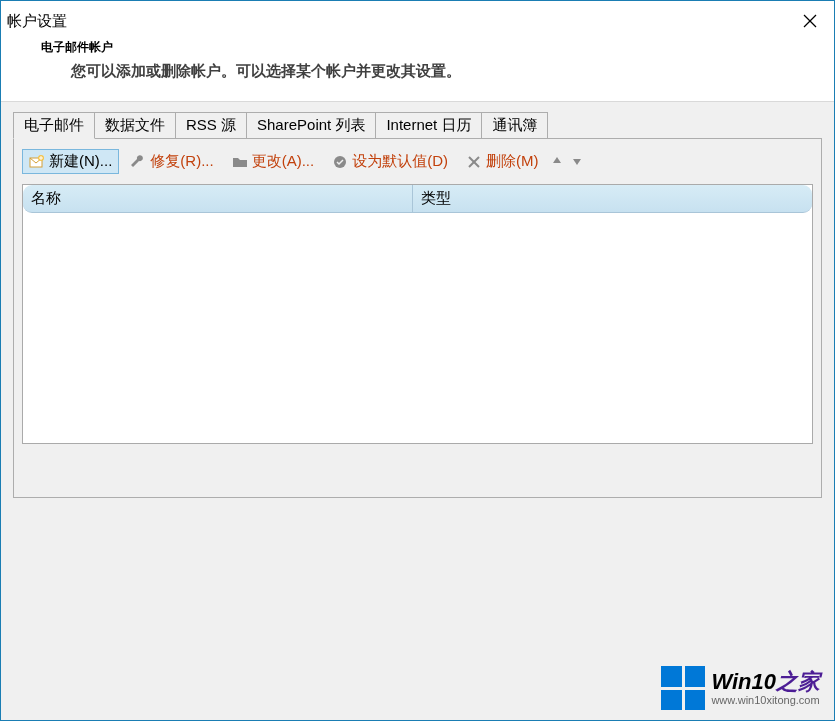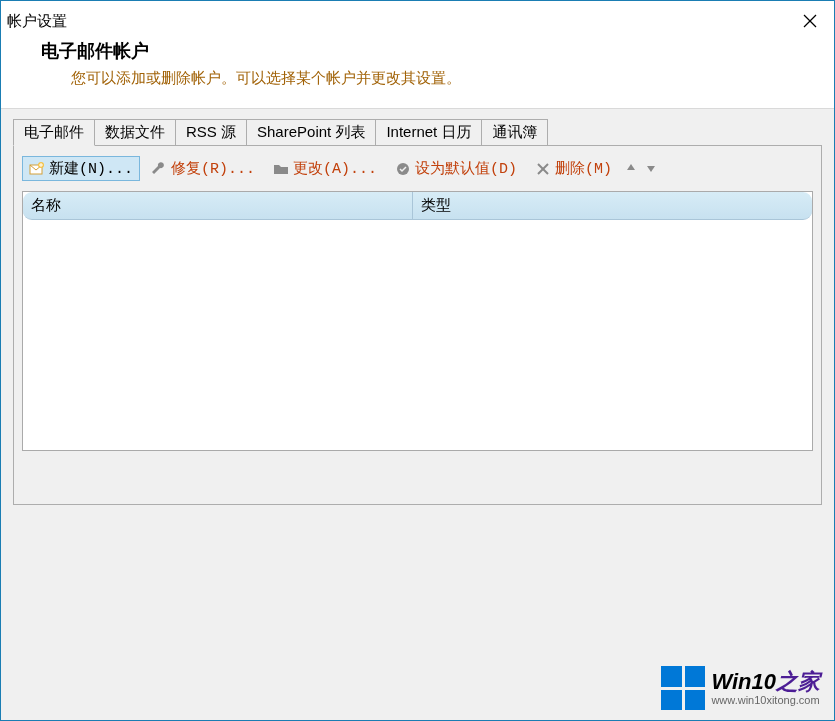--- a/index.html
+++ b/index.html
@@ -5,32 +5,32 @@
     * { box-sizing: border-box; margin: 0; padding: 0; }
     html, body { width: 835px; height: 721px; overflow: hidden; }
     body { font-family: "Microsoft YaHei", SimSun, Arial, sans-serif; font-size: 15px; background: #fff; }
 
     .window { width: 835px; height: 721px; border: 1px solid #1a7db3; background: #fff; display: flex; flex-direction: column; position: relative; }
     .titlebar { height: 28px; display: flex; align-items: center; justify-content: space-between; padding: 12px 6px 0 6px; }
     .titlebar-title { font-size: 15px; }
     .close-btn { width: 36px; height: 24px; display: flex; align-items: center; justify-content: center; cursor: pointer; font-size: 18px; }
 
     .header-area { padding: 10px 30px 20px 40px; }
-    .header-title { font-weight: bold; font-size: 18px; margin-bottom: 6px; }
-    .header-desc { font-size: 15px; margin-left: 30px; color: #a16207; }
+    .header-title { font-weight: bold; font-size: 12px; margin-bottom: 6px; }
+    .header-desc { font-size: 15px; margin-left: 30px; color: #404040; font-weight: bold; }
 
     .body-area { flex: 1; background: #f0f0f0; border-top: 1px solid #d9d9d9; padding: 8px 12px; position: relative; }
 
     .tabs { display: flex; align-items: flex-end; height: 28px; position: relative; z-index: 2; }
     .tab { padding: 3px 10px; border: 1px solid #adadad; background: #f0f0f0; font-size: 15px; cursor: pointer; position: relative; margin-bottom: -1px; margin-right: -1px; white-space: nowrap; font-family: SimSun, "Microsoft YaHei", sans-serif; }
     .tab.active { background: #f0f0f0; border-bottom: 1px solid #f0f0f0; z-index: 3; }
     .tab-panel { border: 1px solid #adadad; background: #f0f0f0; padding: 10px 8px; min-height: 360px; position: relative; z-index: 1; }
 
     .toolbar { display: flex; align-items: center; gap: 4px; margin-bottom: 10px; }
-    .tb-btn { display: inline-flex; align-items: center; gap: 4px; padding: 2px 6px; font-size: 15px; font-family: Liberation Mono, monospace; cursor: pointer; border: 1px solid transparent; white-space: nowrap; }
+    .tb-btn { display: inline-flex; align-items: center; gap: 4px; padding: 2px 6px; font-size: 15px; font-family: Liberation Sans, sans-serif; cursor: pointer; border: 1px solid transparent; white-space: nowrap; }
     .tb-btn.highlight { background: #cfe7f5; border: 1px solid #7ab7dd; }
     .tb-btn.disabled { color: #c2410c; cursor: default; }
     .tb-icon { width: 16px; height: 16px; display: inline-flex; align-items: center; justify-content: center; }
 
     .list-view { border: 1px solid #aaa; background: #fff; height: 260px; }
     .list-header { display: flex; background: linear-gradient(#d7ecf6, #c7e1f0); border-bottom: 1px solid #a9c5d8; border-radius: 9px; }
     .list-col { padding: 4px 8px; font-size: 15px; border-right: 1px solid #a9c5d8; }
     .list-col.name { flex: 0 0 390px; }
     .list-col.type { flex: 1; border-right: none; }
 

